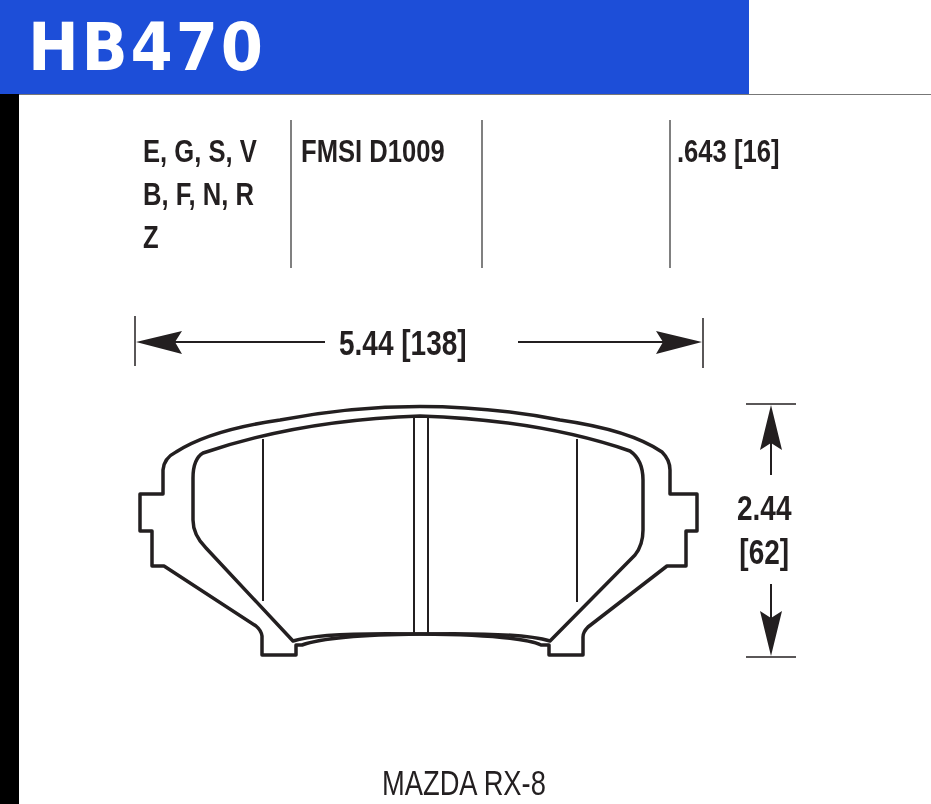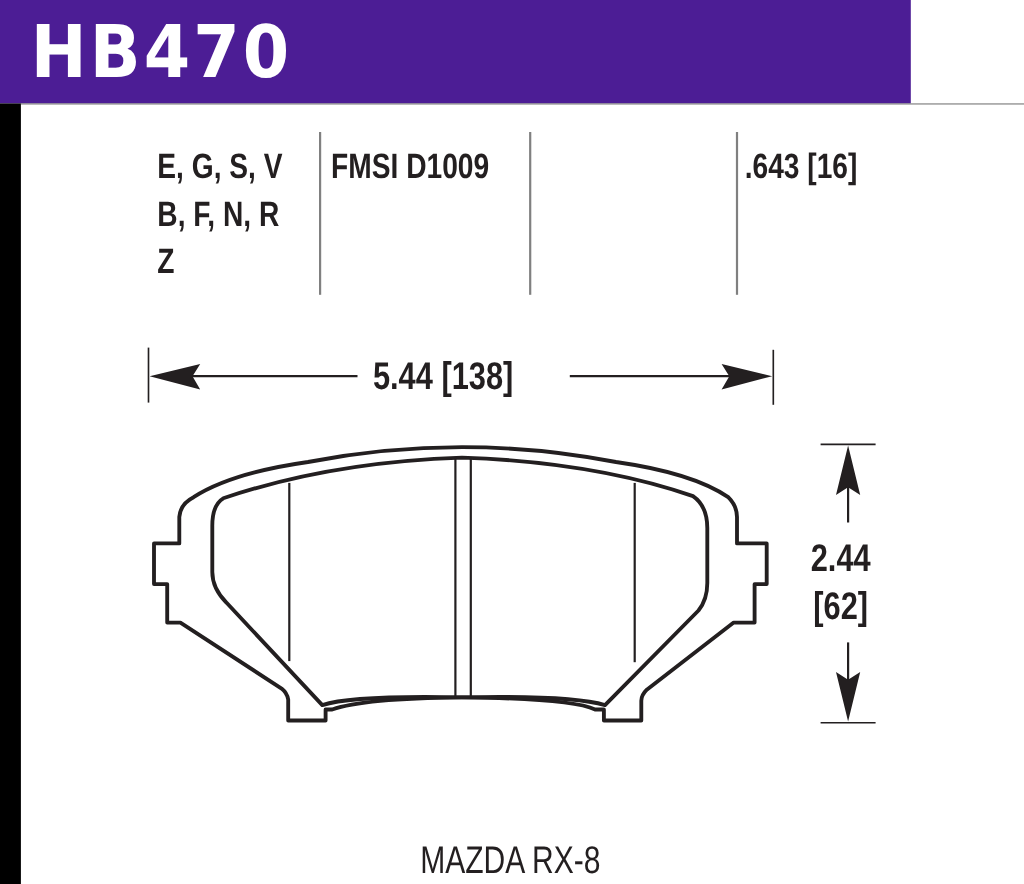--- a/index.html
+++ b/index.html
@@ -1,17 +1,17 @@
 <!DOCTYPE html>
 <html><head>
 <meta charset="utf-8">
 <style>
   html, body { margin: 0; padding: 0; }
   body { width: 931px; height: 804px; position: relative; overflow: hidden; background: #ffffff; font-family: "Liberation Sans", sans-serif; }
-  .header { position: absolute; left: 0; top: 0; width: 828px; height: 94px; background: #4c1d95; }
+  .header { position: absolute; left: 0; top: 0; width: 749px; height: 94px; background: #1d4ed8; }
   .header-rule { position: absolute; left: 19px; top: 94px; width: 912px; height: 1px; background: #777; }
   .left-strip { position: absolute; left: 0; top: 94px; width: 19px; height: 710px; background: #000; }
   .part-number { position: absolute; left: 28px; top: 8px; color: #fff; font-family: "DejaVu Sans", sans-serif; font-weight: bold; font-size: 66px; line-height: 80px; letter-spacing: 3px; transform: scaleX(0.92); transform-origin: left center; }
   .txt { position: absolute; color: #231f20; font-weight: bold; font-family: "Liberation Sans", sans-serif; transform: scaleX(0.8); transform-origin: left top; white-space: nowrap; }
   .compounds { left: 143px; top: 130px; font-size: 32px; line-height: 43px; }
   .fmsi { left: 301px; top: 130px; font-size: 32px; line-height: 43px; }
   .thickness { left: 677px; top: 130px; font-size: 32px; line-height: 43px; }
   .vline { position: absolute; width: 2px; background: #808080; top: 120px; height: 148px; }
   .width-label { left: 339px; top: 323px; font-size: 35px; line-height: 40px; }
   .height-label { left: 737px; top: 486px; font-size: 35px; line-height: 44px; text-align: center; }

